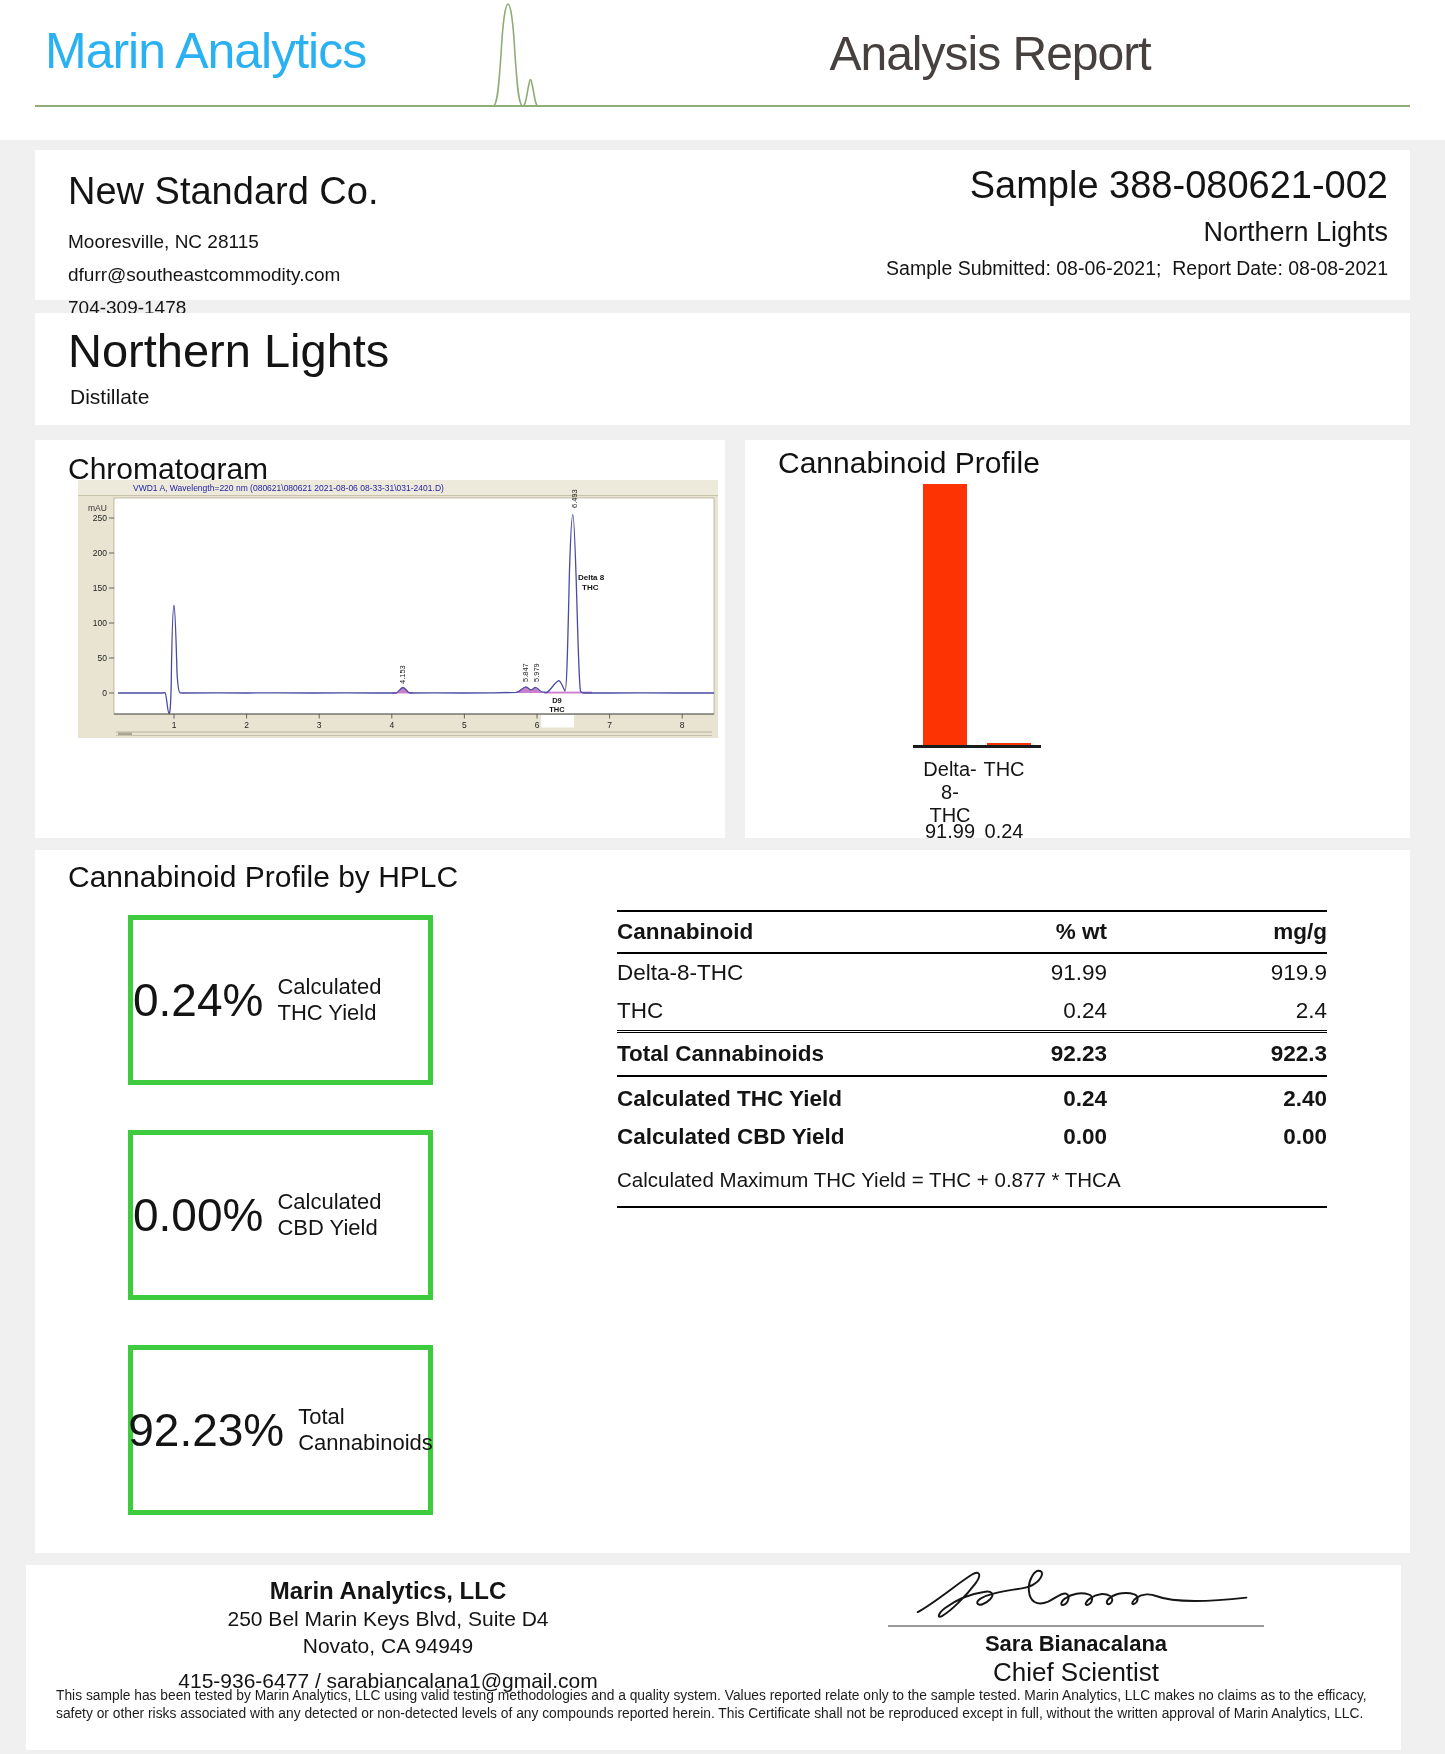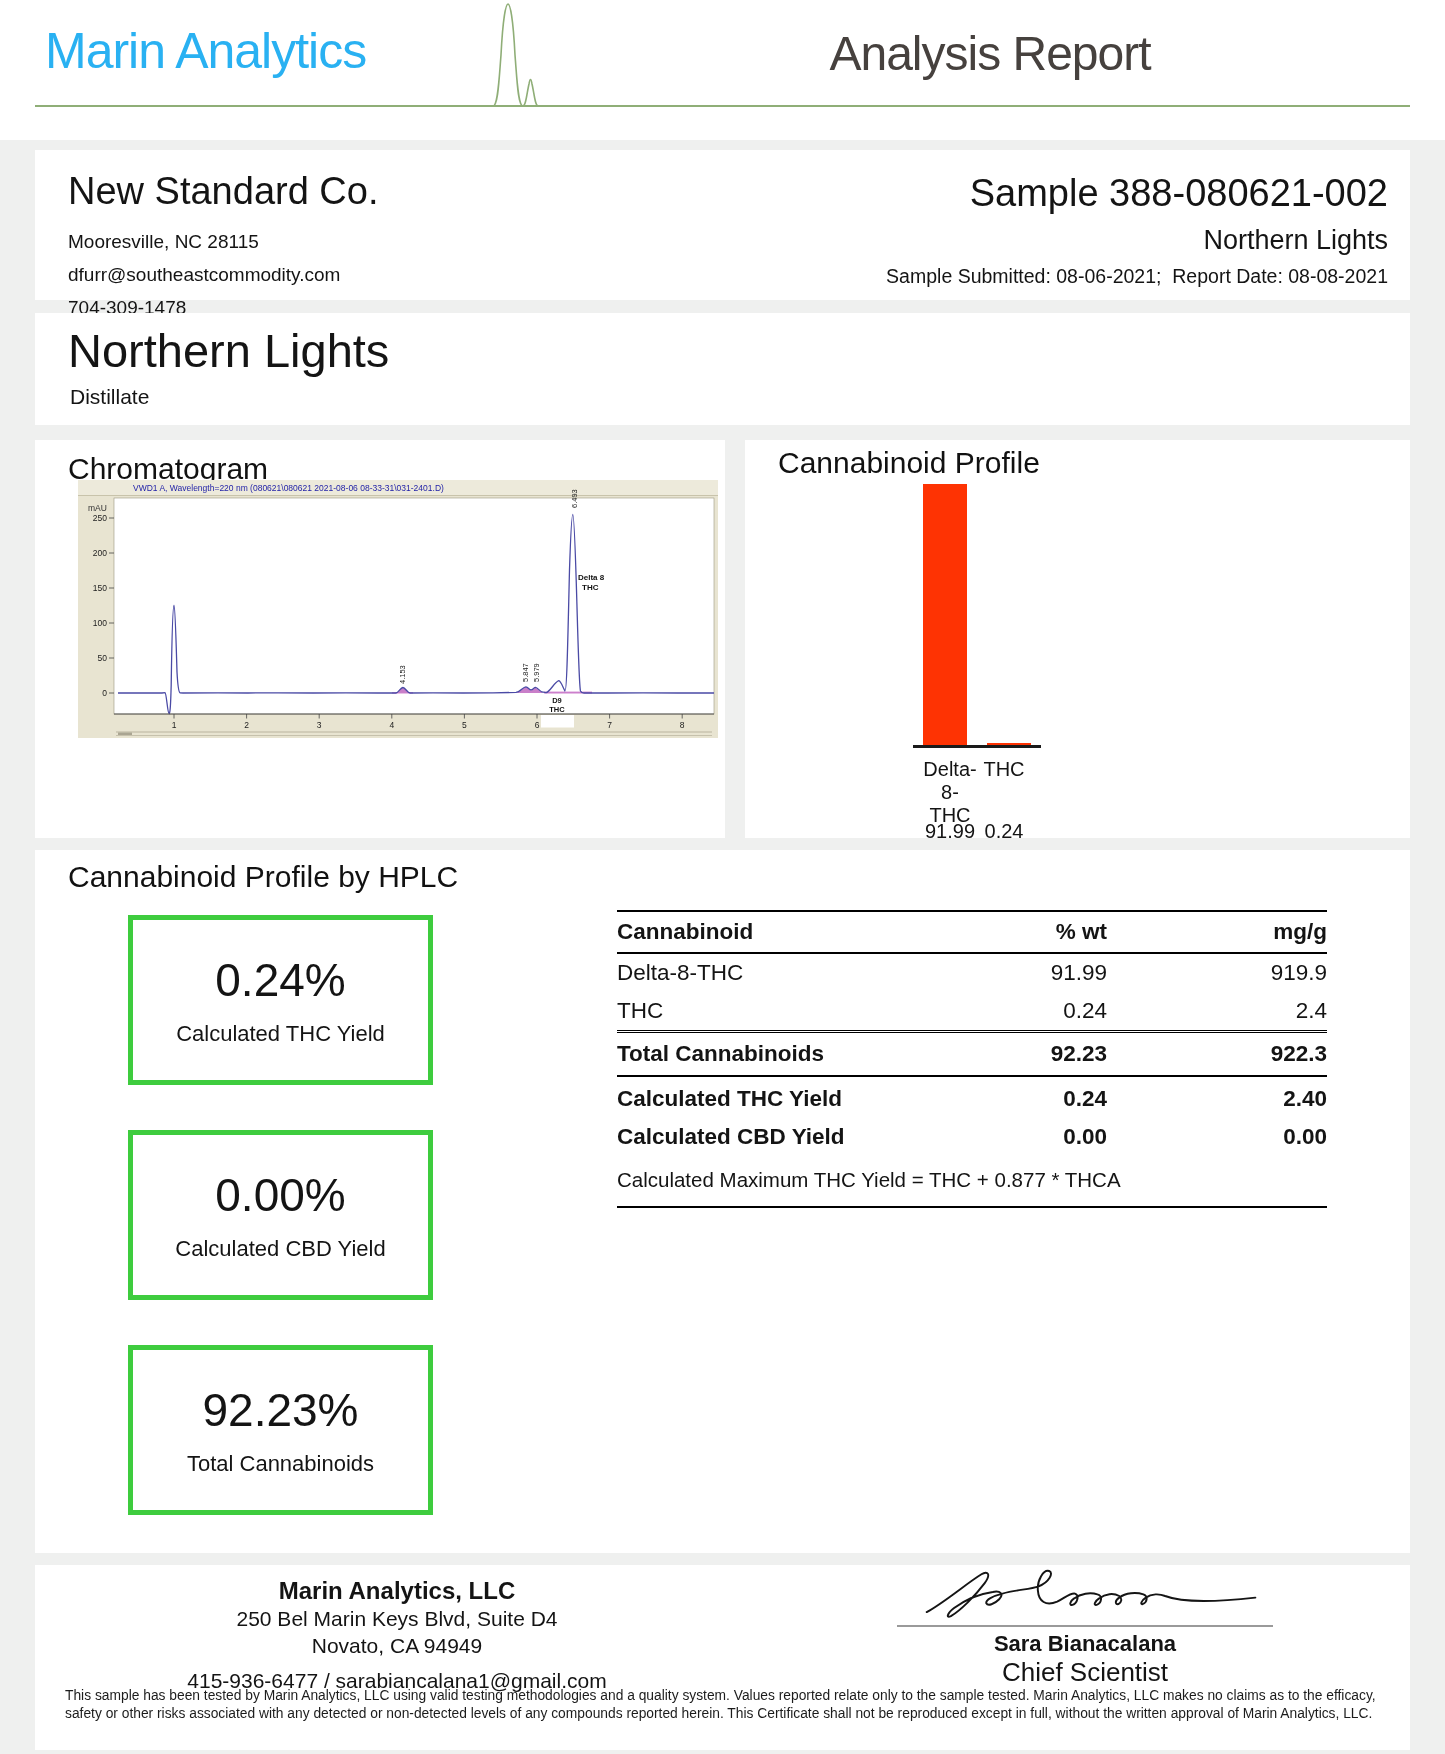--- a/index.html
+++ b/index.html
@@ -12,21 +12,21 @@
   .brand { position:absolute; left:45px; top:22px; font-size:50px; color:#29b1f2; letter-spacing:-1px; }
   .report-title { position:absolute; left:760px; top:26px; width:460px; text-align:center; font-size:48px; color:#46413e; letter-spacing:-1px; }
   .header-rule { position:absolute; left:35px; top:105px; width:1375px; height:2px; background:#8fae77; }
   .peak-icon { position:absolute; left:455px; top:0; width:110px; height:108px; }
 
   
   .client-panel { left:35px; top:150px; width:1375px; height:150px; }
   .client-block { position:absolute; left:33px; top:20px; }
   .client-name { font-size:38px; margin-bottom:12px; }
   .client-line { font-size:19px; line-height:33px; }
-  .sample-block { position:absolute; right:22px; top:14px; text-align:right;margin-top:8px; }
+  .sample-block { position:absolute; right:22px; top:14px; text-align:right; }
   .sample-id { font-size:38px; }
   .sample-name { font-size:27px; margin-top:10px; }
   .sample-dates { font-size:19.5px; margin-top:9px; white-space:pre; }
 
   
   .product-panel { left:35px; top:313px; width:1375px; height:112px; }
   .product-name { position:absolute; left:33px; top:10px; font-size:47px; }
   .product-type { position:absolute; left:35px; top:72px; font-size:21px; }
 
   .section-heading { font-size:30px; color:#111; }
@@ -46,38 +46,38 @@
   .bar-labels { display:flex; justify-content:space-between; align-items:flex-start; width:128px; padding:0 10px; margin-top:10px; height:50px; }
   .bar-label { width:60px; text-align:center; font-size:20px; line-height:23px; }
   .bar-label span { display:block; }
   .bar-values { display:flex; justify-content:space-between; width:128px; padding:0 10px; margin-top:12px; }
   .bar-values div { width:60px; text-align:center; font-size:20px; }
 
   
   .hplc-panel { left:35px; top:850px; width:1375px; height:703px; }
   .hplc-heading { position:absolute; left:33px; top:10px; }
   .yield-box { position:absolute; left:93px; width:305px; height:170px; border:5px solid #3ecc3e; background:#fff;
-               display:flex; flex-direction:column; justify-content:center; align-items:center; gap:14px; }
+               display:flex; justify-content:center; align-items:center; gap:14px; }
   .yield-value { font-size:46px; }
   .yield-label { font-size:22px; }
   .box-1 { top:65px; } .box-2 { top:280px; } .box-3 { top:495px; }
 
   .hplc-table-wrap { position:absolute; left:582px; top:60px; width:710px; }
   table.cannab { width:100%; border-collapse:collapse; font-size:22.5px; }
   table.cannab th { border-top:2.5px solid #000; border-bottom:2.5px solid #000; padding:7px 0; font-weight:bold; }
   table.cannab td { padding:6px 0; }
   table.cannab .c1 { text-align:left; }
   table.cannab .c2, table.cannab .c3 { text-align:right; }
   tr.row-total td { border-top:3px double #000; border-bottom:2.5px solid #000; font-weight:bold; padding:8px 0; }
   tr.row-calc td { font-weight:bold; }
   tr.row-calc-first td { padding-top:9px; }
   .footnotes { font-size:20.5px; line-height:30px; padding:9px 0 11px; border-bottom:2.5px solid #000; }
 
   
-  .footer-panel { left:35px; top:1565px; width:1375px; height:185px;text-decoration:underline; }
+  .footer-panel { left:26px; top:1565px; width:1375px; height:185px;text-decoration:underline; }
   .lab-block { position:absolute; left:62px; top:12px; width:600px; text-align:center; }
   .lab-name { font-size:24px; font-weight:bold; }
   .lab-line { font-size:21px; line-height:27px; }
   .lab-contact { font-size:21px; margin-top:10px; }
   .sig-block { position:absolute; left:862px; top:0; width:376px; text-align:center; }
   .sig-svg { position:absolute; left:-10px; top:2px; width:400px; height:58px; }
   .sig-line { position:absolute; left:0; top:60px; width:376px; height:2px; background:#9a9a9a; }
   .sig-name { position:absolute; left:0; top:66px; width:376px; font-size:22px; font-weight:bold; }
   .sig-title { position:absolute; left:0; top:92px; width:376px; font-size:26px; }
   .disclaimer { position:absolute; left:30px; top:122px; width:1320px; font-size:13.8px; line-height:17.5px; color:#1c1c1c; }

